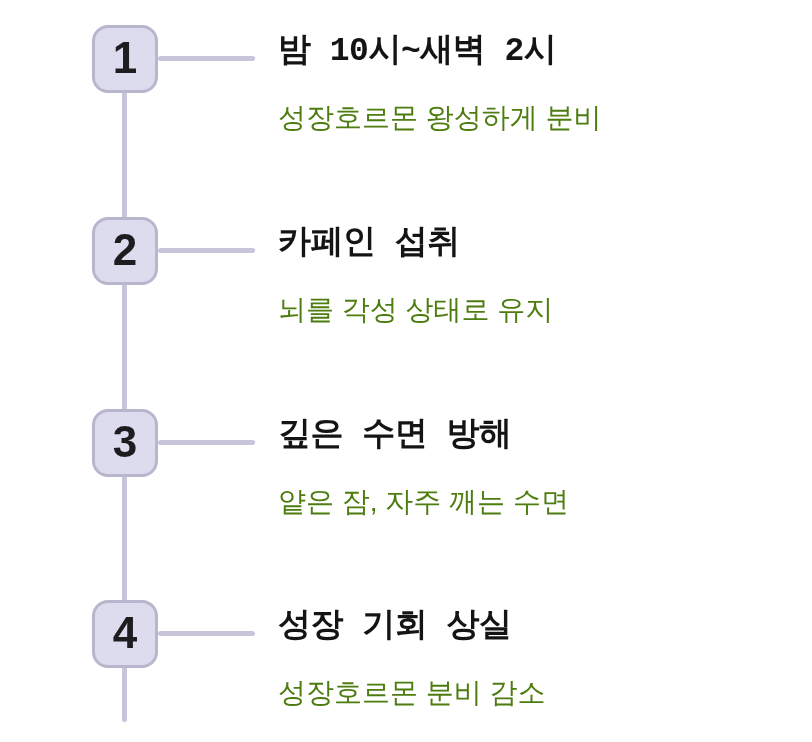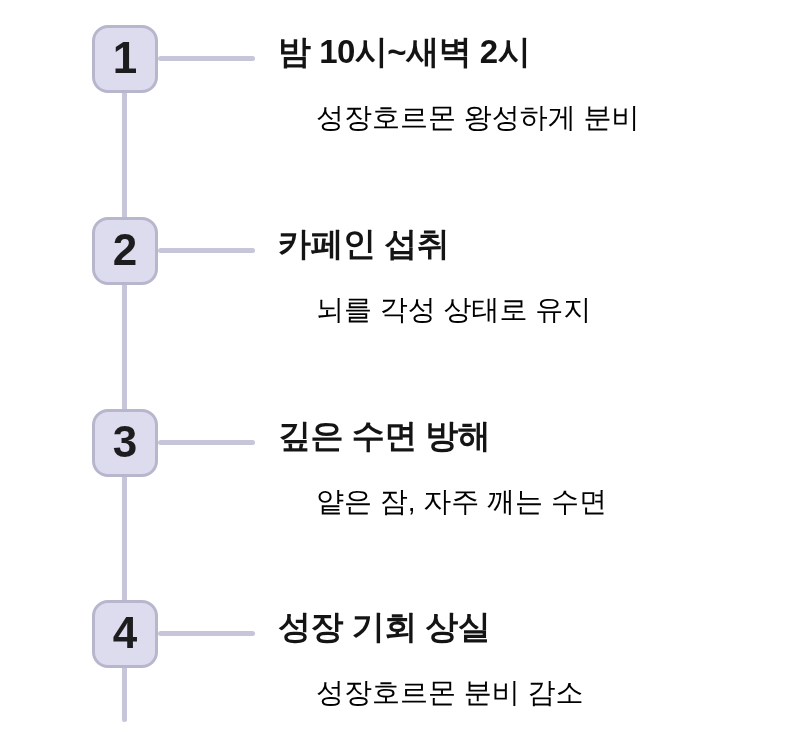--- a/index.html
+++ b/index.html
@@ -75,31 +75,31 @@
   .title {
     position: absolute;
     top: 8px;
     left: 0;
     font-size: 33px;
     font-weight: 800;
     letter-spacing: -0.5px;
     color: #141414;
     white-space: nowrap;
     line-height: 1.15;
+    font-family: Liberation Mono, monospace;
   }
   .subtitle {
     position: absolute;
     top: 76px;
     left: 0;
     font-size: 28px;
     font-weight: 400;
-    color: #000000;
+    color: #4d7c0f;
     white-space: nowrap;
     line-height: 1.2;
-    margin-left: 38px;
   }
 </style>
 </head>
 <body>
 
 <div class="canvas">
 
   <div class="spine"></div>
 
   <div class="step step-1">

